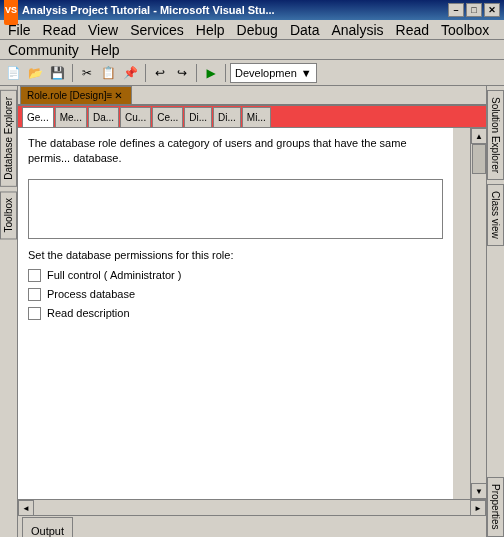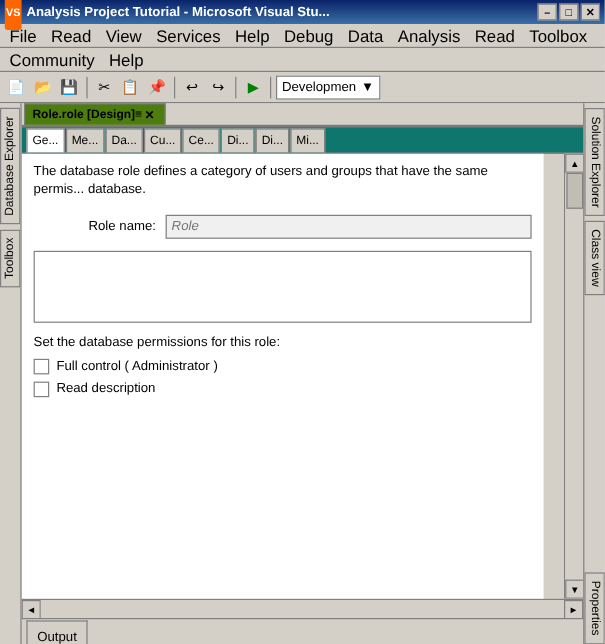--- a/index.html
+++ b/index.html
@@ -133,34 +133,34 @@
       border: 1px solid #808080;
       border-bottom: none;
       padding: 0 6px;
       font-size: 10px;
       display: flex; align-items: center;
       cursor: pointer;
       margin-right: 1px;
       position: relative;
     }
     .tab.active {
-      background: #4d7c0f;
-      font-weight: bold;
+      background: #a16207;
+      font-weight: normal;
       z-index: 1;
     }
     .tab-float-right {
       margin-left: auto;
       display: flex; align-items: center; gap: 2px;
       padding-right: 2px;
     }
 
     
     .inner-tab-bar {
       height: 22px;
-      background: #0f766e;
+      background: #ef4444;
       display: flex;
       align-items: flex-end;
       border-bottom: 1px solid #808080;
       padding-left: 4px;
     }
     .inner-tab {
       height: 20px;
       background: #d4d0c8;
       border: 1px solid #808080;
       border-bottom: none;
@@ -432,36 +432,36 @@
       <div class="inner-tab">
         <span>Mi...</span>
       </div>
     </div>
 
     <div class="content-with-scrollbar">
       <div class="content-pane">
 
         <p class="description-text">The database role defines a category of users and groups that have the same permis... database.</p>
 
-        <div class="form-row">
-          <span class="form-label">Role name:</span>
-          <input class="form-input" type="text" placeholder="Role" style="">
-        </div>
 
         <div class="form-row" style="align-items:flex-start;">
           <textarea class="form-textarea" style=""></textarea>
         </div>
 
         <p class="permissions-label">Set the database permissions for this role:</p>
 
         <div class="checkbox-row">
           <div class="checkbox-box"></div>
           <span>Full control ( Administrator )</span>
         </div>
 
+        <div class="checkbox-row">
+          <div class="checkbox-box"></div>
+          <span>Process database</span>
+        </div>
 
         <div class="checkbox-row">
           <div class="checkbox-box"></div>
           <span>Read description</span>
         </div>
 
       </div>
 
       <div class="scrollbar-v">
         <div class="scrollbar-btn">▲</div>

